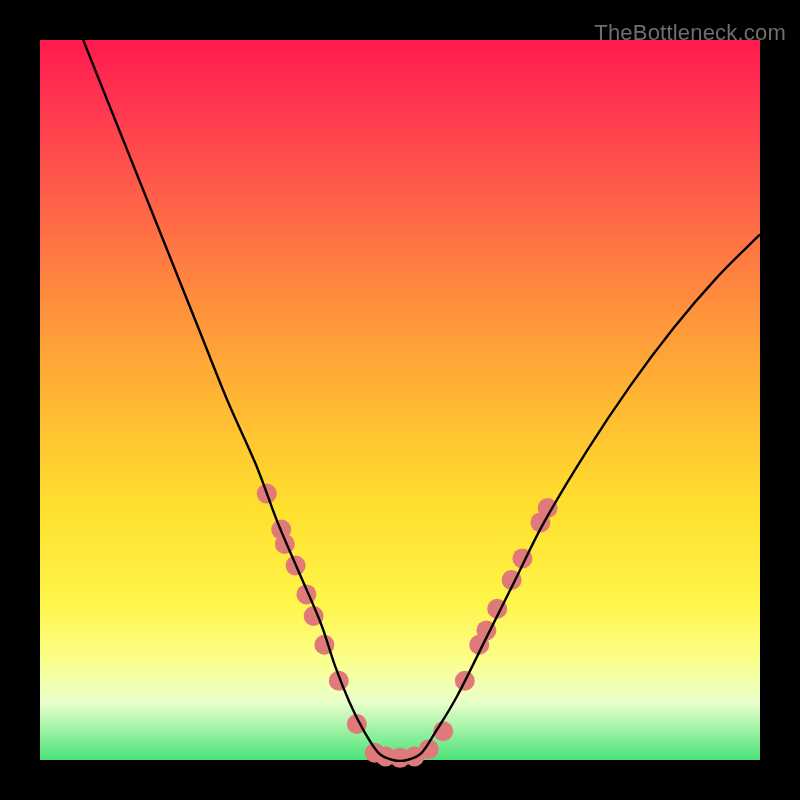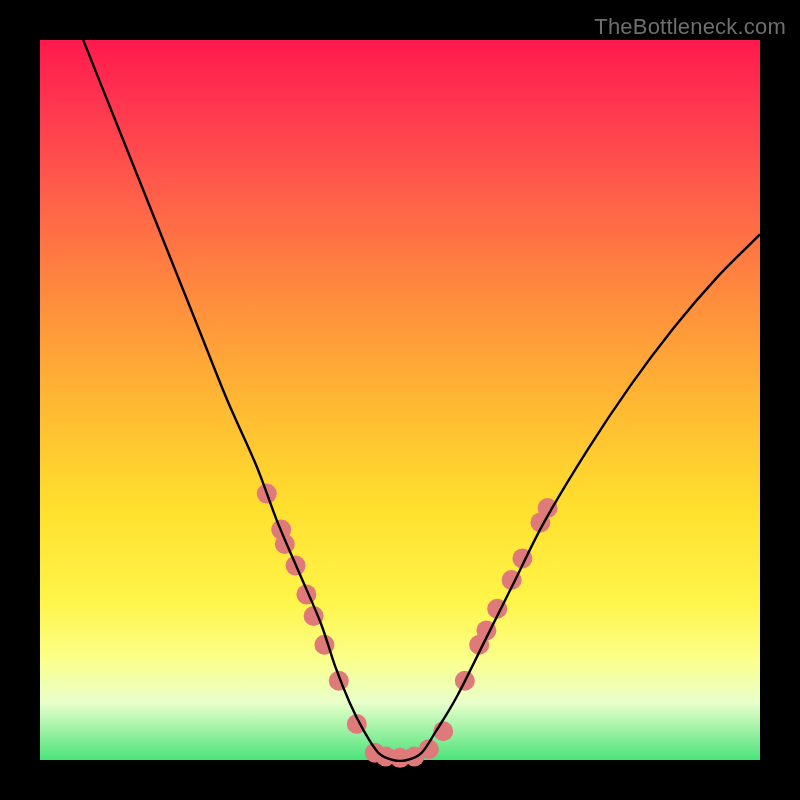--- a/index.html
+++ b/index.html
@@ -31,21 +31,21 @@
       #ffb733 50%,
       #ffe02e 65%,
       #fff54a 78%,
       #fbff8a 86%,
       #e9ffcb 92%,
       #4be37a 100%
     );
   }
   .watermark {
     position: absolute;
-    top: 14px;
+    top: 20px;
     right: 14px;
     color: #6e6e6e;
     font-size: 22px;
     font-weight: 500;
     letter-spacing: 0.2px;
   }
   svg.curve {
     position: absolute;
     left: 0; top: 0;
     width: 720px; height: 720px;

